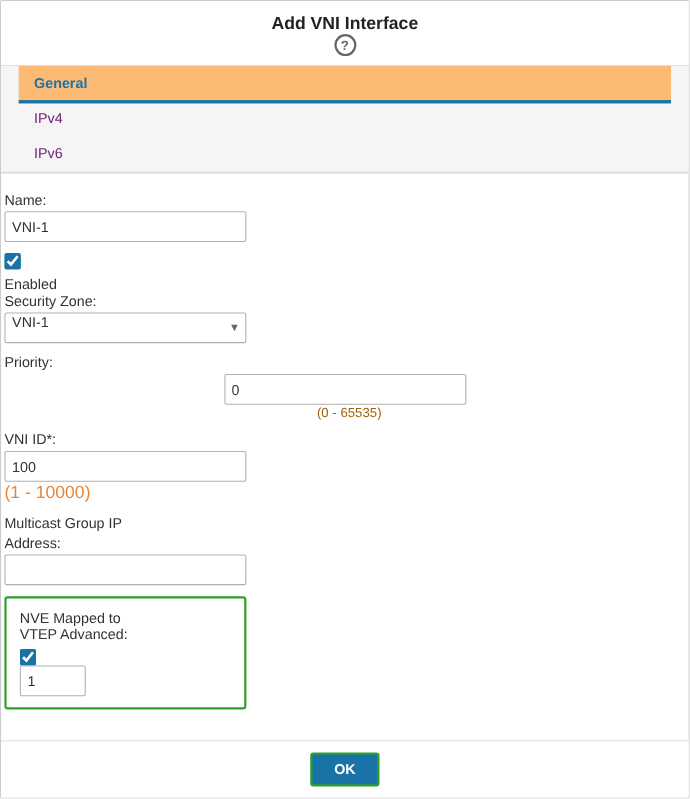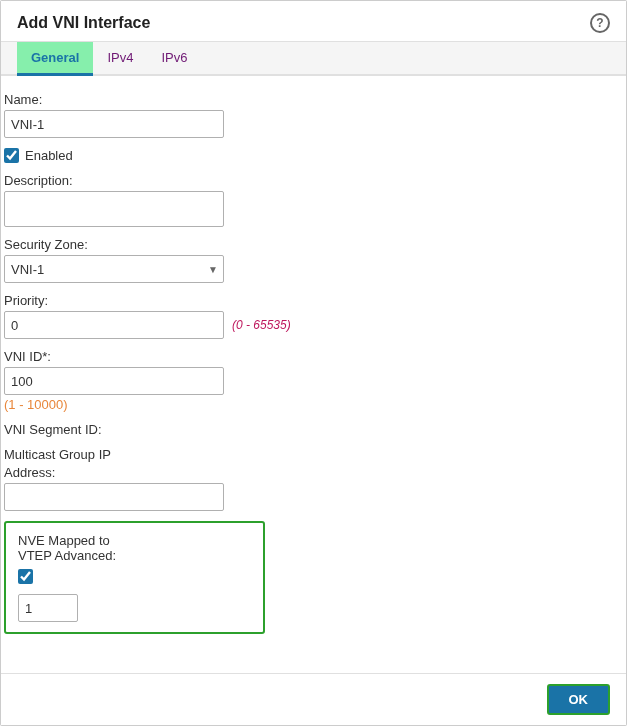--- a/index.html
+++ b/index.html
@@ -1,15 +1,15 @@
 <!DOCTYPE html>
 <html><head>
   <meta charset="utf-8">
   <style>
-    * { box-sizing: border-box; margin: 0; padding: 0; }
+    * { box-sizing: border-box; margin: 0; padding: 0; flex-direction: column; }
     body {
       font-family: Arial, sans-serif;
       font-size: 13px;
       background: #f0f0f0;
       display: flex;
       justify-content: center;
       align-items: center;
       min-height: 100vh;
     }
     .dialog {
@@ -57,21 +57,21 @@
       padding: 8px 14px;
       cursor: pointer;
       color: #701a75;
       font-size: 13px;
       border-bottom: 3px solid transparent;
       margin-bottom: -2px;
     }
     .tab.active {
       color: #1a73a7;
       border-bottom: 3px solid #1a73a7;
-      background: #86efac;
+      background: #fdba74;
       font-weight: bold;
     }
     .dialog-body {
       padding: 16px 3px;
       flex: 1;
       overflow-y: auto;
     }
     .form-group {
       margin-bottom: 10px;
     }
@@ -95,23 +95,21 @@
       width: 220px;
       height: 36px;
       border: 1px solid #b0b0b0;
       border-radius: 2px;
       padding: 0 6px;
       font-size: 13px;
       color: #333;
     }
     .checkbox-row {
       display: flex;
-      align-items: center;
       gap: 6px;
-      margin-bottom: 10px;
     }
     .checkbox-label {
       color: #333;
       font-size: 13px;
     }
     input[type="checkbox"] {
       width: 15px;
       height: 15px;
       accent-color: #1a73a7;
       cursor: pointer;
@@ -136,38 +134,37 @@
       position: absolute;
       right: 6px;
       top: 50%;
       transform: translateY(-50%);
       pointer-events: none;
       color: #666;
       font-size: 10px;
     }
     .hint-text {
       color: #e8863a;
-      font-size: 13px;
+      font-size: 16px;
       margin-top: 2px;
     }
     .range-hint {
-      color: #be185d;
+      color: #a16207;
       font-size: 12px;
       margin-left: 8px;
-      font-style: italic;
     }
     .priority-row {
       display: flex;
       align-items: center;
     }
     .nve-section {
       border: 2px solid #2ca02c;
       border-radius: 3px;
       padding: 10px 12px;
-      width: 261px;
+      width: 220px;
       margin-top: 6px;
     }
     .nve-label {
       color: #333;
       font-size: 13px;
       margin-bottom: 6px;
     }
     .nve-number-label {
       color: #888;
       font-size: 13px;
@@ -229,24 +226,20 @@
     <div class="form-group">
       <label class="form-label">Name:</label>
       <input class="form-input" type="text" value="VNI-1" style="">
     </div>
 
     <div class="checkbox-row">
       <input type="checkbox" checked="" style="">
       <span class="checkbox-label">Enabled</span>
     </div>
 
-    <div class="form-group">
-      <label class="form-label">Description:</label>
-      <input class="form-input-wide" type="text" style="">
-    </div>
 
     <div class="form-group">
       <label class="form-label">Security Zone:</label>
       <div class="select-wrapper">
         <select class="form-select">
           <option>VNI-1</option>
         </select>
         <span class="select-arrow">▼</span>
       </div>
     </div>
@@ -259,21 +252,20 @@
       </div>
     </div>
 
     <div class="form-group">
       <label class="form-label">VNI ID*:</label>
       <input class="form-input" type="text" value="100" style="">
       <div class="hint-text">(1 - 10000)</div>
     </div>
 
     <div class="form-group">
-      <label class="form-label">VNI Segment ID:</label>
     </div>
 
     <div class="form-group">
       <div class="multicast-label">Multicast Group IP</div>
       <label class="form-label">Address:</label>
       <input class="form-input" type="text" style="">
     </div>
 
     <div class="nve-section">
       <div class="nve-label">

